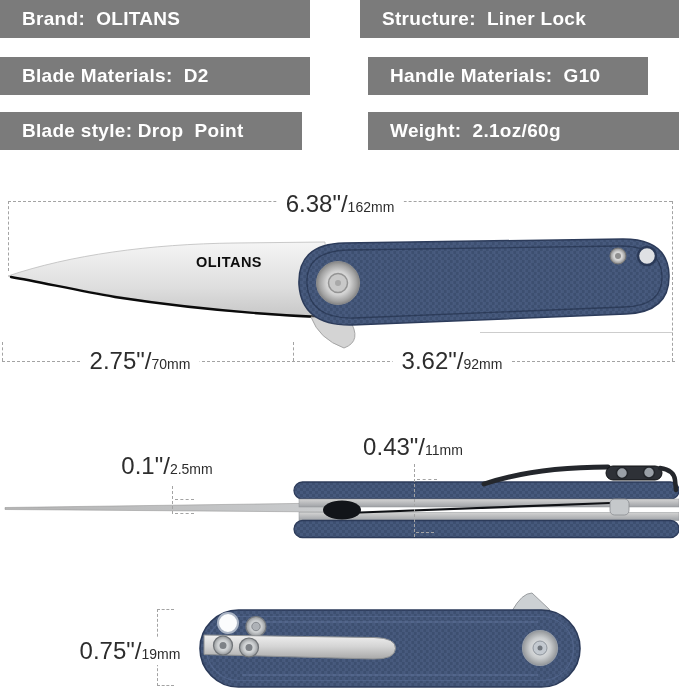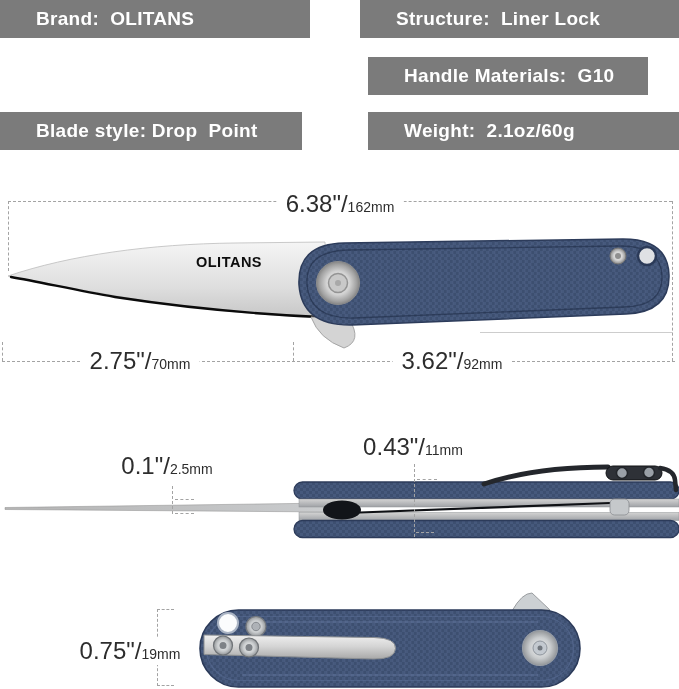--- a/index.html
+++ b/index.html
@@ -1,36 +1,37 @@
 <!DOCTYPE html>
 <html><head>
 <meta charset="utf-8">
 <style>
   html,body{margin:0;padding:0;background:#fff;}
   #stage{position:relative;width:679px;height:689px;background:#ffffff;overflow:hidden;
          font-family:"Liberation Sans",sans-serif;}
   .banner{position:absolute;height:38px;background:#7b7b7b;color:#ffffff;display:flex;
-          align-items:center;padding-left:36px;box-sizing:border-box;
+          align-items:center;padding-left:22px;box-sizing:border-box;
           font-weight:bold;font-size:19px;letter-spacing:.3px;white-space:pre;z-index:1;}
   .dash-h{position:absolute;border-top:1px dashed #a3a3a3;height:0;z-index:3;}
   .dash-v{position:absolute;border-left:1px dashed #a3a3a3;width:0;z-index:3;}
   .solid-h{position:absolute;border-top:1px solid #cdcdcd;height:0;z-index:3;}
   .dim-label{position:absolute;transform:translate(-50%,-50%);display:flex;align-items:baseline;
              background:#ffffff;padding:0 9px;white-space:nowrap;color:#2d2d2d;z-index:4;}
   .dim-big{font-size:24px;}
   .dim-small{font-size:14px;}
   .knife-svg{position:absolute;left:0;z-index:2;}
 </style>
 </head>
 <body>
 
 <div id="stage">
 
   <div class="banner" style="left:0;top:2;width:310px">Brand:  OLITANS</div>
   <div class="banner" style="left:360px;top:2;width:324px">Structure:  Liner Lock</div>
+  <div class="banner" style="left:0;top:57px;width:310px">Blade Materials:  D2</div>
   <div class="banner" style="left:368px;top:57px;width:280px">Handle Materials:  G10</div>
   <div class="banner" style="left:0;top:112px;width:302px">Blade style: Drop  Point</div>
   <div class="banner" style="left:368px;top:112px;width:364px">Weight:  2.1oz/60g</div>
 
   <svg class="knife-svg" style="top:230px" width="679" height="125" viewBox="0 0 679 125">
     <defs>
       <linearGradient id="bladeGrad" x1="0" y1="0" x2="0" y2="1">
         <stop offset="0" stop-color="#f5f5f5"></stop>
           <stop offset="0.6" stop-color="#dedede"></stop>
           <stop offset="1" stop-color="#c6c6c6"></stop>

